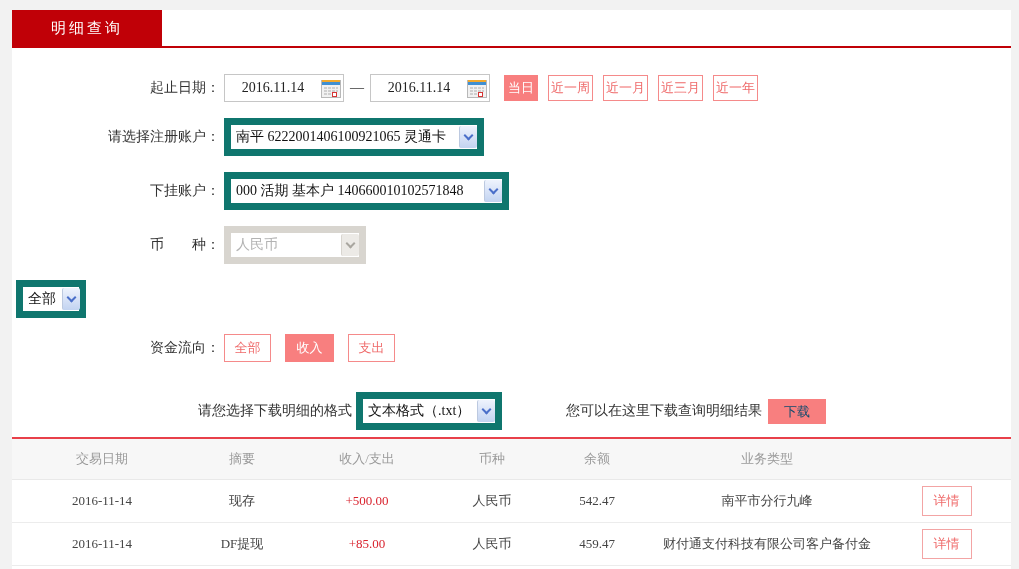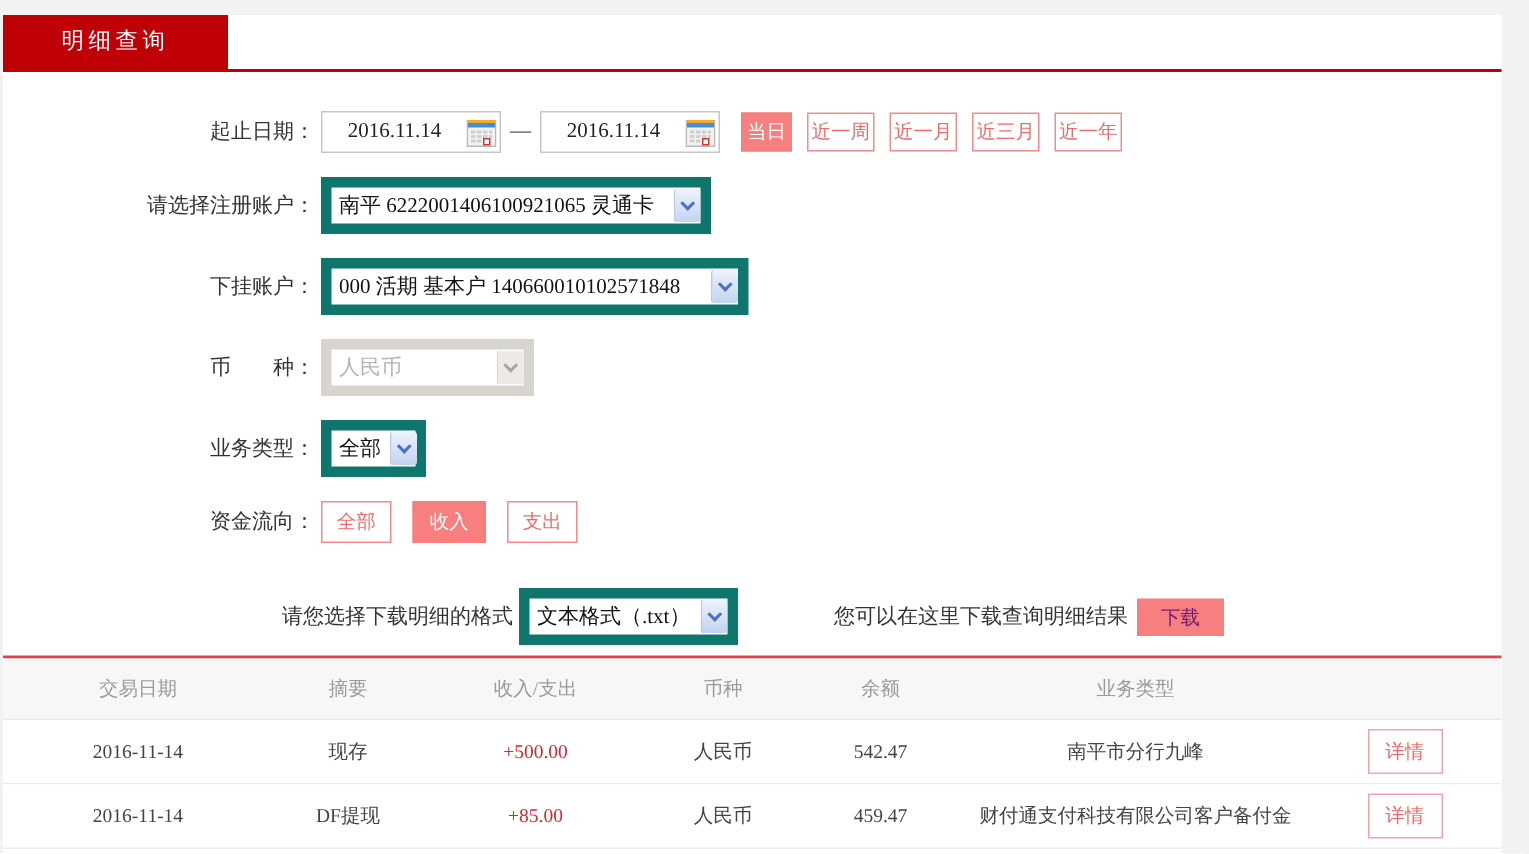--- a/index.html
+++ b/index.html
@@ -4,21 +4,21 @@
 <style>
   html,body{margin:0;padding:0;}
   body{
     width:1019px;height:569px;overflow:hidden;
     background:#f2f2f2;
     font-family:"Liberation Serif","DejaVu Serif",serif;
     font-size:14px;color:#333;
     position:relative;
   }
   .page{
-    position:absolute;left:2px;top:10px;width:999px;height:559px;
+    position:absolute;left:12px;top:10px;width:999px;height:559px;
     background:#fff;
   }
   
   .tabbar{height:36px;border-bottom:2px solid #c00007;background:#fff;}
   .tab{
     width:150px;height:36px;line-height:36px;text-align:center;
     background:#c00007;color:#fff;font-size:15px;letter-spacing:3px;
     cursor:pointer;
   }
   
@@ -74,21 +74,21 @@
     display:block;margin-left:457px;margin-top:18px;width:86px;height:29px;
     background:#f87f7f;color:#fff;border:none;font-size:14px;letter-spacing:2px;
     cursor:pointer;font-family:inherit;
   }
   
   .dl-row{display:flex;align-items:center;margin-top:30px;margin-left:186px;}
   .dl-label{font-size:14px;color:#333;}
   .dl-hint{font-size:14px;color:#333;margin-left:64px;}
   .dl-btn{
     margin-left:6px;width:58px;height:25px;line-height:25px;text-align:center;
-    background:#f87f7f;color:#701a75;font-size:13px;cursor:pointer;
+    background:#f87f7f;color:#0c4a6e;font-size:13px;cursor:pointer;
   }
   
   .table{margin-top:7px;border-top:2px solid #e8404a;}
   .tgrid{display:grid;grid-template-columns:180px 100px 150px 100px 110px 230px 1fr;align-items:center;}
   .thead{height:40px;background:#f7f7f7;color:#9a9a9a;font-size:13px;border-bottom:1px solid #e9e9e9;}
   .thead div{text-align:center;}
   .trow{height:42px;border-bottom:1px solid #ececec;font-size:13px;color:#444;background:#fff;}
   .trow .cell{text-align:center;white-space:nowrap;}
   .amount{color:#d9232e;}
   .detail-btn{
@@ -184,21 +184,20 @@
       <div class="form-label">币　　种：</div>
       <div class="xp-select disabled" style="width:128px;">
         <span class="stext">人民币</span>
         <span class="xp-arrow">
             <i class="chev"></i>
           </span>
       </div>
     </div>
 
     <div class="form-row">
-      <div class="form-label">业务类型：</div>
       <div class="xp-select" style="width:56px;">
         <span class="stext">全部</span>
         <span class="xp-arrow">
             <i class="chev"></i>
           </span>
       </div>
     </div>
 
     <div class="form-row">
       <div class="form-label">资金流向：</div>

